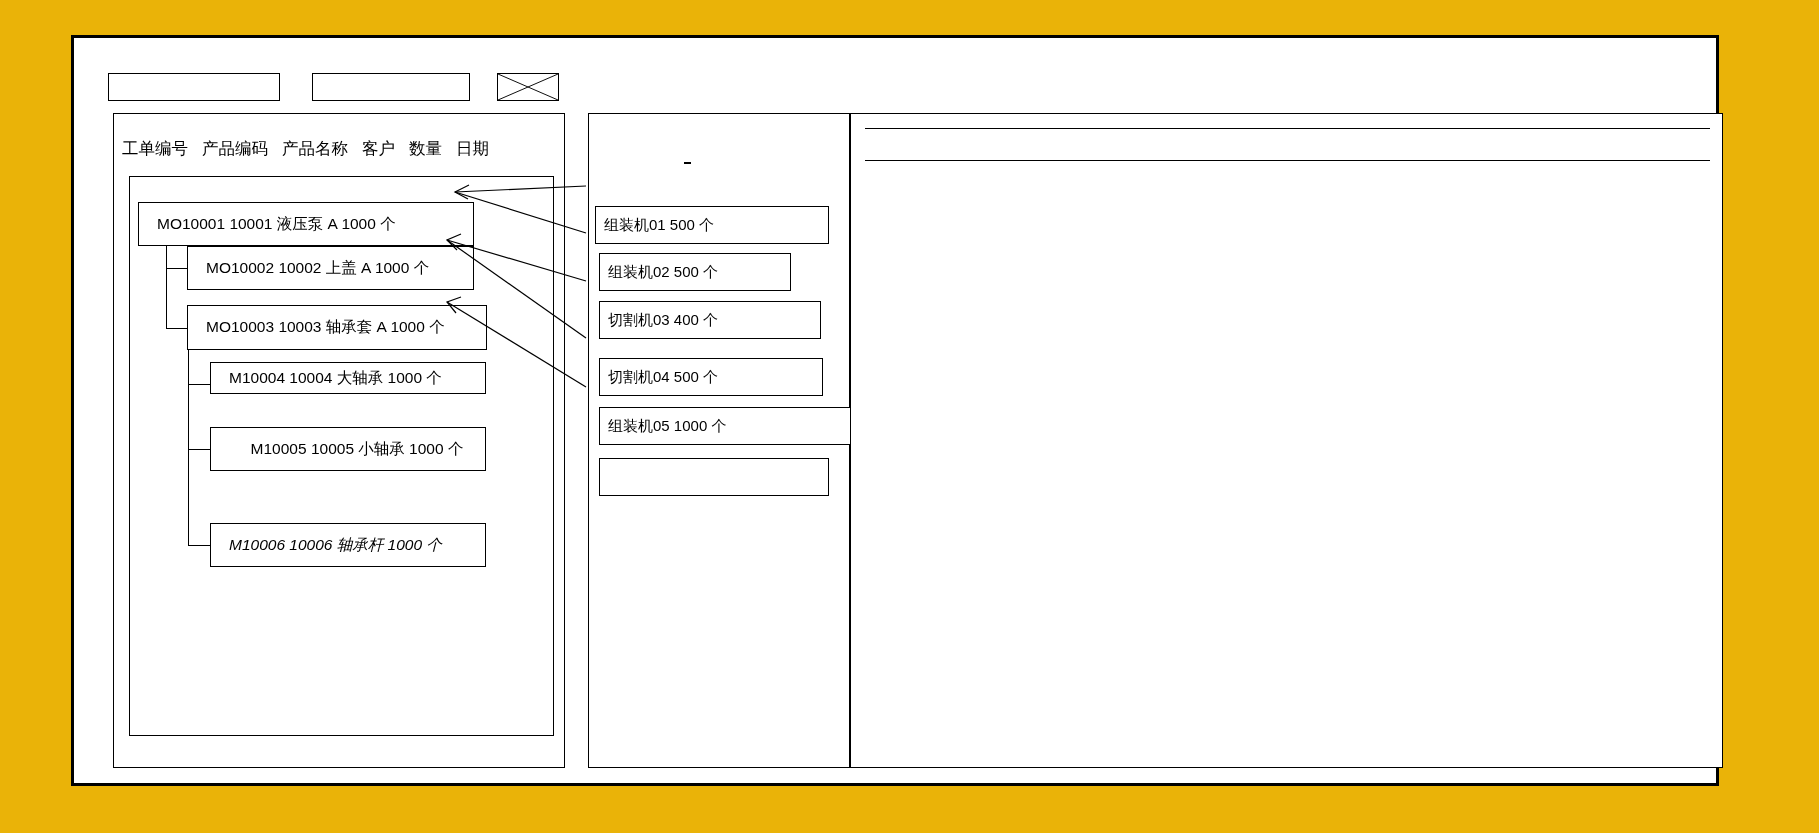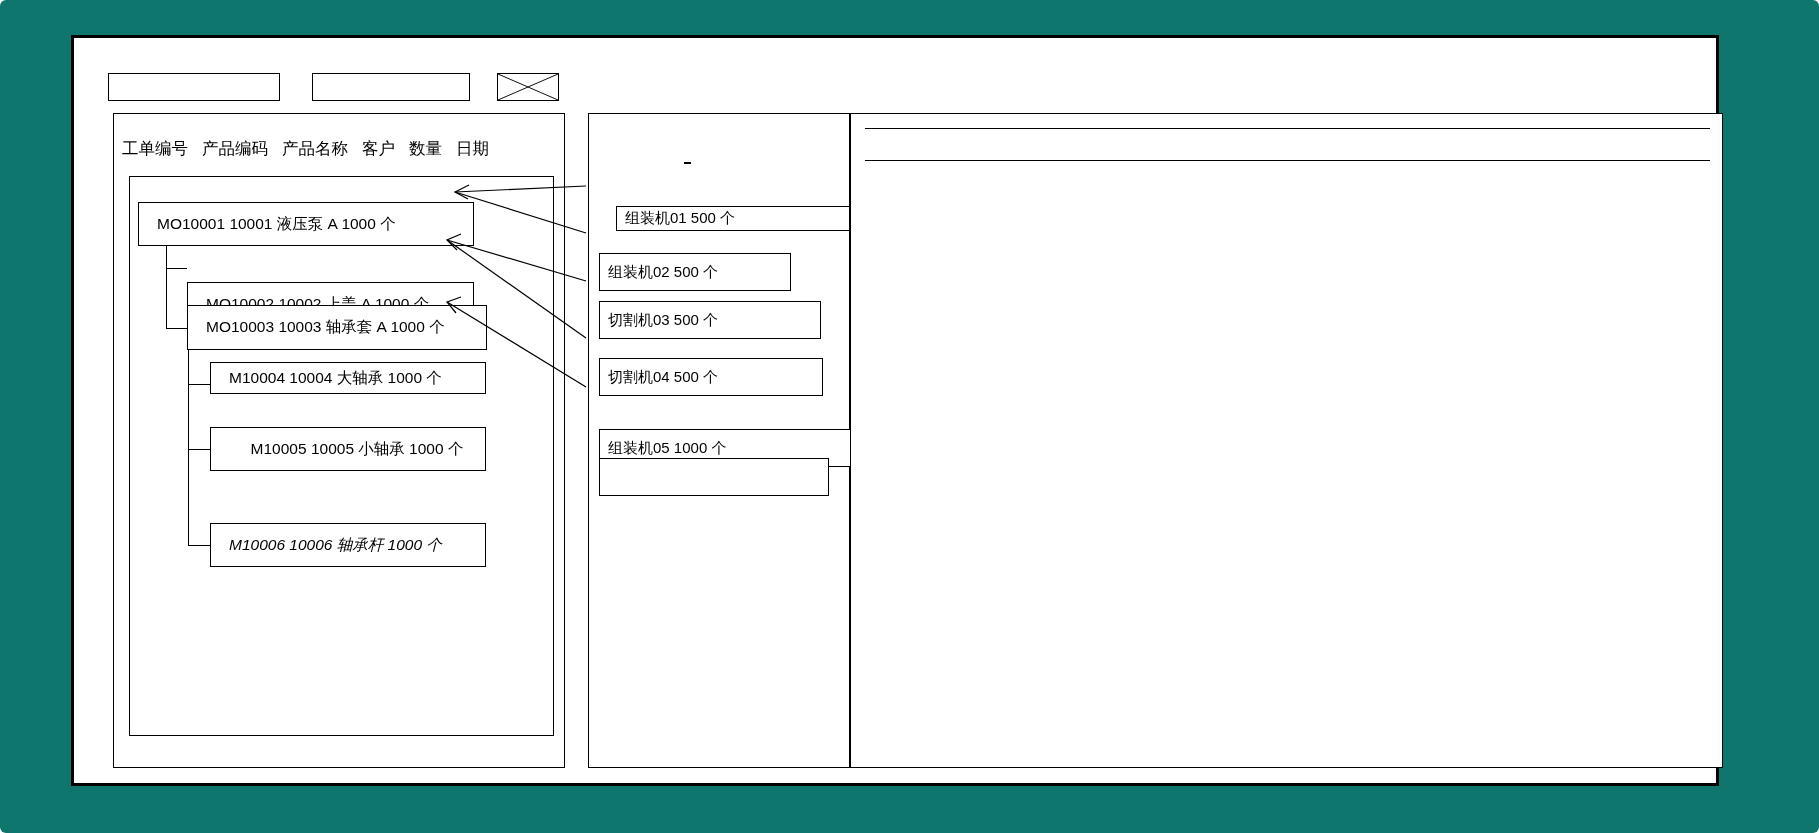--- a/index.html
+++ b/index.html
@@ -1,18 +1,18 @@
 <!DOCTYPE html>
 <html><head>
 <meta charset="utf-8">
 <title>Wireframe</title>
 <style>
   html,body{margin:0;padding:0;background:#ffffff;}
   body{font-family:"Liberation Sans","DejaVu Sans",sans-serif;color:#000;}
-  #root{position:relative;width:1819px;height:833px;overflow:hidden;background:#0f766e;border-radius:6px;}
+  #root{position:relative;width:1819px;height:833px;overflow:hidden;background:#eab308;}
 
   
   .window-frame{
     position:absolute;left:71px;top:35px;width:1648px;height:751px;
     border:3px solid #000;box-sizing:border-box;background:#fff;
   }
 
   
   .toolbar{position:absolute;left:105px;top:70px;height:30px;}
   .tb-box{
@@ -117,21 +117,21 @@
 
         <div class="elbow elbow-v" style="left:58px;top:172px;height:196px;"></div>
         <div class="elbow elbow-h" style="left:58px;top:207px;width:22px;"></div>
         <div class="elbow elbow-h" style="left:58px;top:272px;width:22px;"></div>
         <div class="elbow elbow-h" style="left:58px;top:368px;width:22px;"></div>
 
         <div class="node" style="left:8px;top:25px;width:336px;height:44px;">
           <span class="ntext">MO10001   10001  液压泵   A    1000 个</span>
         </div>
 
-        <div class="node" style="left:57px;top:69px;width:287px;height:44px;margin-top:36px;">
+        <div class="node" style="left:57px;top:69px;width:287px;height:44px;">
           <span class="ntext">MO10002  10002   上盖  A   1000   个</span>
         </div>
 
         <div class="node" style="left:57px;top:128px;width:300px;height:45px;">
           <span class="ntext">MO10003  10003   轴承套 A    1000    个</span>
         </div>
 
         <div class="node" style="left:80px;top:185px;width:276px;height:32px;text-align:right;">
           <span class="ntext">M10004 10004  大轴承  1000   个</span>
         </div>
@@ -144,37 +144,37 @@
           <span class="ntext">M10006  10006  轴承杆  1000   个</span>
         </div>
 
       </div>
     </div>
 
     <div class="panel panel-mid" style="left:514px;top:75px;width:262px;height:655px;">
 
       <div class="mid-dash"></div>
 
-      <div class="mnode" style="left:27px;top:92px;width:234px;height:25px;">
+      <div class="mnode" style="left:6px;top:92px;width:234px;height:38px;">
         <span class="mtext">组装机01    500  个</span>
       </div>
 
       <div class="mnode" style="left:10px;top:139px;width:192px;height:38px;">
         <span class="mtext">组装机02    500   个</span>
       </div>
 
       <div class="mnode" style="left:10px;top:187px;width:222px;height:38px;">
-        <span class="mtext">切割机03   500   个</span>
+        <span class="mtext">切割机03   400   个</span>
       </div>
 
       <div class="mnode" style="left:10px;top:244px;width:224px;height:38px;">
         <span class="mtext">切割机04  500  个</span>
       </div>
 
-      <div class="mnode" style="left:10px;top:293px;width:253px;height:38px;margin-top:22px;">
+      <div class="mnode" style="left:10px;top:293px;width:253px;height:38px;">
         <span class="mtext">组装机05  1000 个</span>
       </div>
 
       <div class="mnode" style="left:10px;top:344px;width:230px;height:38px;">
         <span class="mtext"></span>
       </div>
 
     </div>
 
     <div class="panel panel-right" style="left:776px;top:75px;width:873px;height:655px;">

